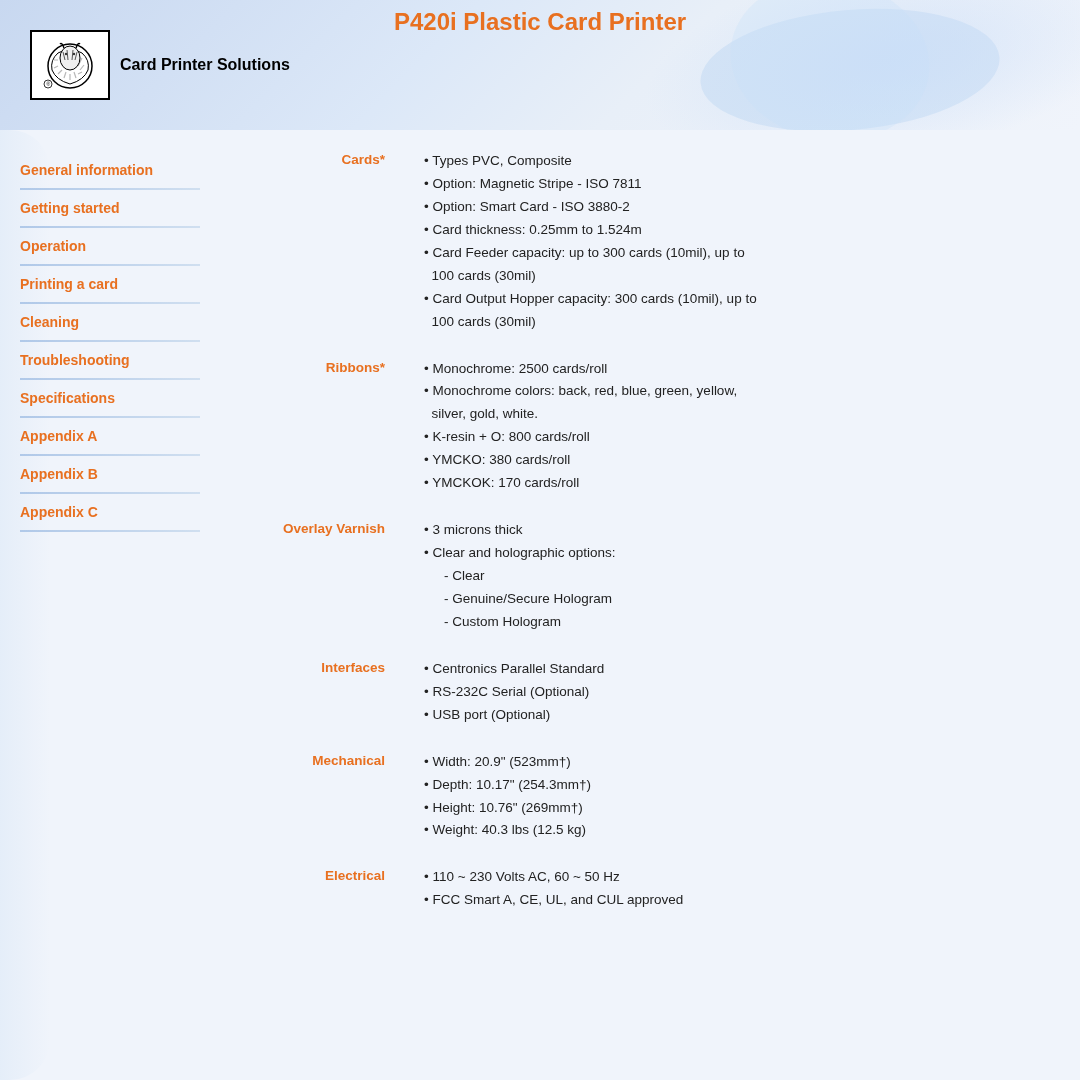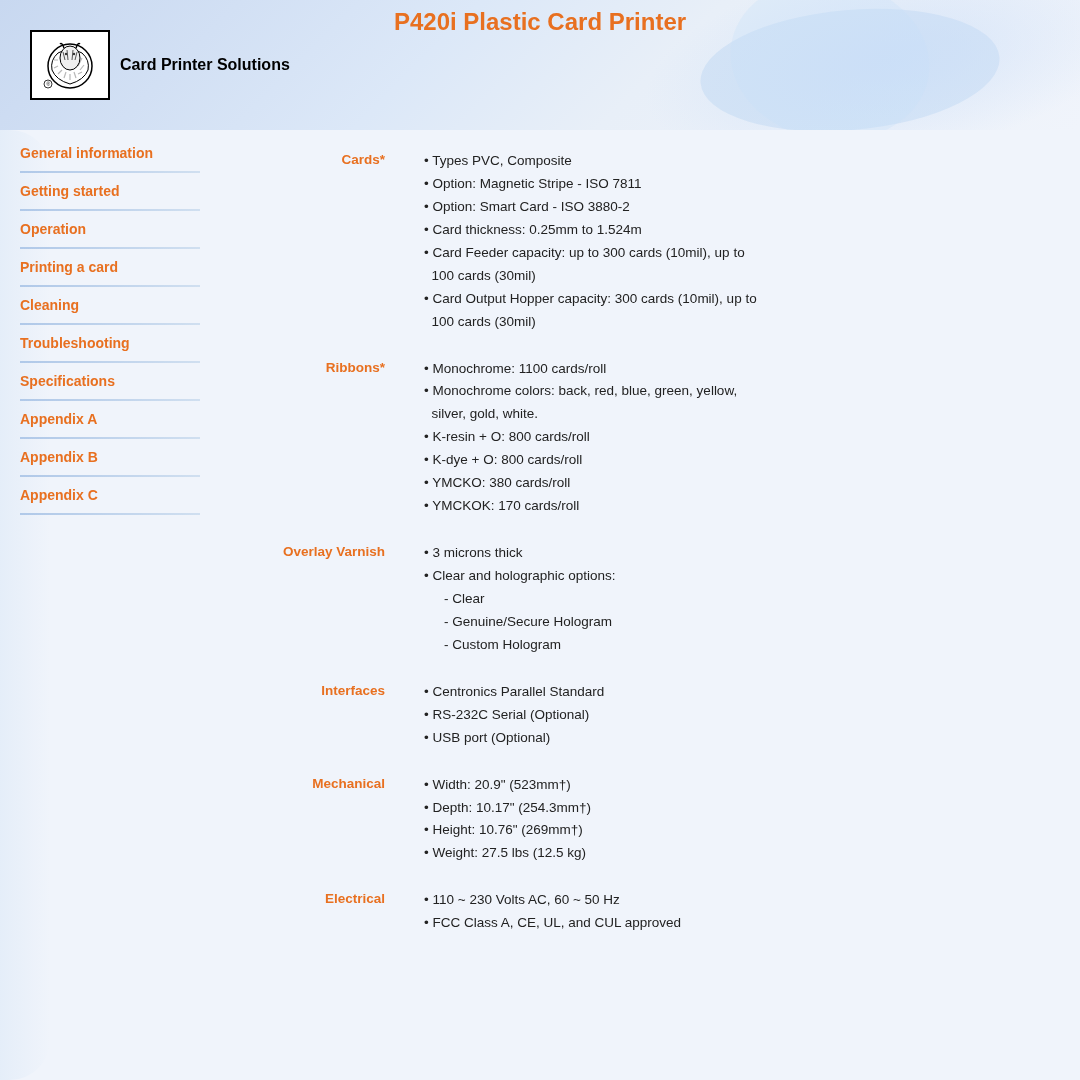--- a/index.html
+++ b/index.html
@@ -104,21 +104,21 @@
     .main-content {
       display: flex;
       height: calc(1080px - 130px);
       position: relative;
     }
 
     
     .sidebar {
       width: 220px;
       min-width: 220px;
-      padding: 7px 0;
+      padding: 24px 0;
       background: transparent;
       position: relative;
     }
 
     .sidebar-item {
       padding: 8px 20px;
       cursor: pointer;
       position: relative;
     }
 
@@ -293,24 +293,23 @@
           <li>Card Feeder capacity: up to 300 cards (10mil), up to<br>&nbsp;&nbsp;100 cards (30mil)</li>
           <li>Card Output Hopper capacity: 300 cards (10mil), up to<br>&nbsp;&nbsp;100 cards (30mil)</li>
         </ul>
       </div>
     </div>
 
     <div class="spec-section">
       <div class="spec-label">Ribbons*</div>
       <div class="spec-details">
         <ul>
-          <li>Monochrome: 1100 cards/roll</li>
+          <li>Monochrome: 2500 cards/roll</li>
           <li>Monochrome colors: back, red, blue, green, yellow,<br>&nbsp;&nbsp;silver, gold, white.</li>
           <li>K-resin + O: 800 cards/roll</li>
-          <li>K-dye + O: 800 cards/roll</li>
           <li>YMCKO: 380 cards/roll</li>
           <li>YMCKOK: 170 cards/roll</li>
         </ul>
       </div>
     </div>
 
     <div class="spec-section">
       <div class="spec-label">Overlay Varnish</div>
       <div class="spec-details">
         <ul>
@@ -336,29 +335,29 @@
       </div>
     </div>
 
     <div class="spec-section">
       <div class="spec-label">Mechanical</div>
       <div class="spec-details">
         <ul>
           <li>Width: 20.9" (523mm†)</li>
           <li>Depth: 10.17" (254.3mm†)</li>
           <li>Height: 10.76" (269mm†)</li>
-          <li>Weight: 27.5 lbs (12.5 kg)</li>
+          <li>Weight: 40.3 lbs (12.5 kg)</li>
         </ul>
       </div>
     </div>
 
     <div class="spec-section">
       <div class="spec-label">Electrical</div>
       <div class="spec-details">
         <ul>
           <li>110 ~ 230 Volts AC, 60 ~ 50 Hz</li>
-          <li>FCC Class A, CE, UL, and CUL approved</li>
+          <li>FCC Smart A, CE, UL, and CUL approved</li>
         </ul>
       </div>
     </div>
 
   </div>
 </div>
 
 </body></html>

